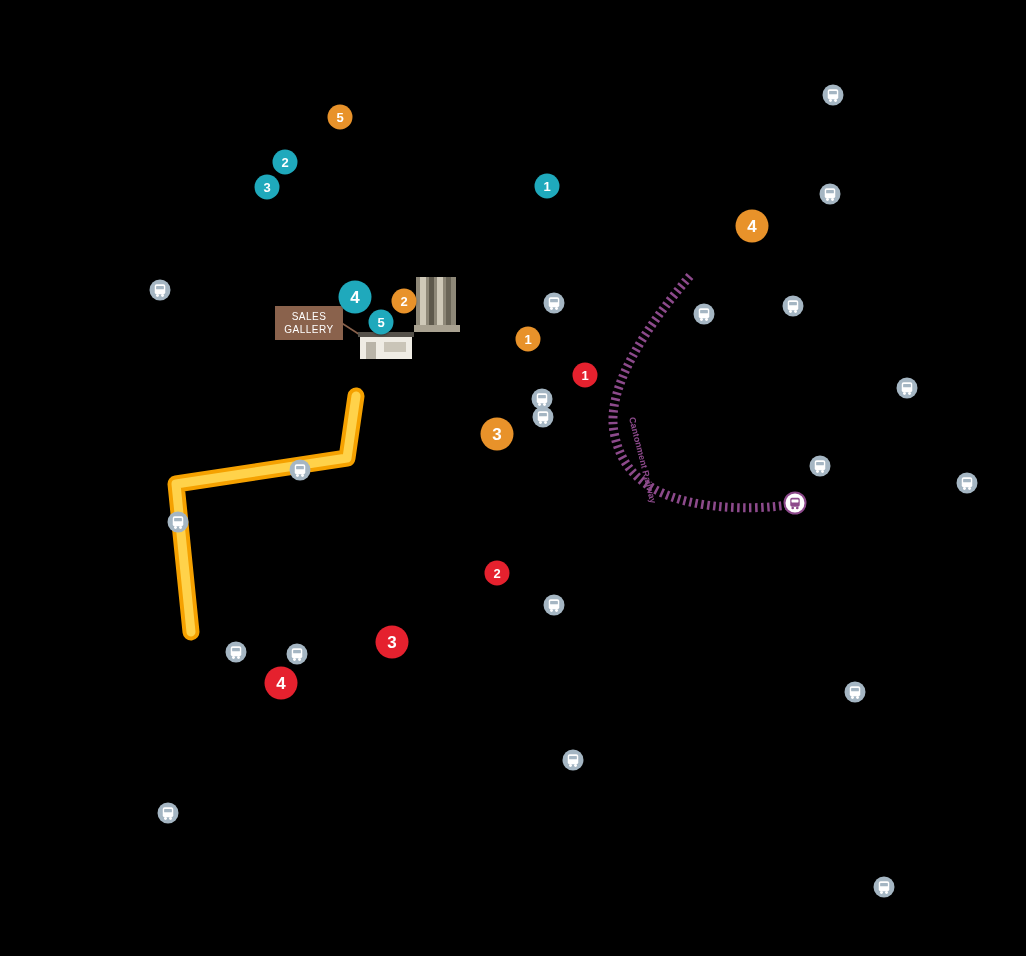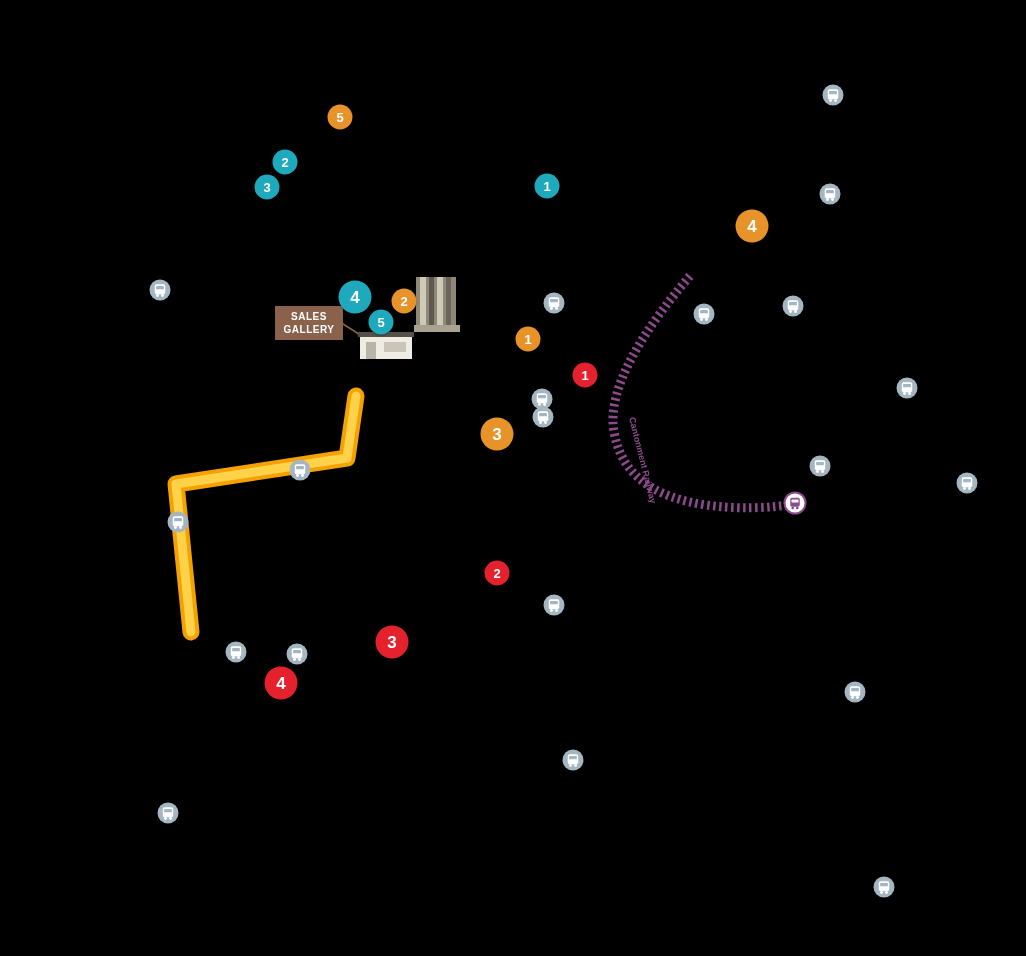--- a/index.html
+++ b/index.html
@@ -41,21 +41,21 @@
   }
   .mrt-stop svg{width:100%;height:100%;display:block;}
   .sales-label{
     position:absolute;
     left:275px;top:306px;
     width:64px;
     padding:4px 2px;
     text-align:center;
     color:#fff;
     font-size:10px;
-    font-weight:bold;
+    font-weight:normal;
     letter-spacing:.5px;
     line-height:1.3;
   }
 </style>
 </head>
 <body>
 
 <div id="map">
 
   <svg id="overlay" viewBox="0 0 1026 956">

